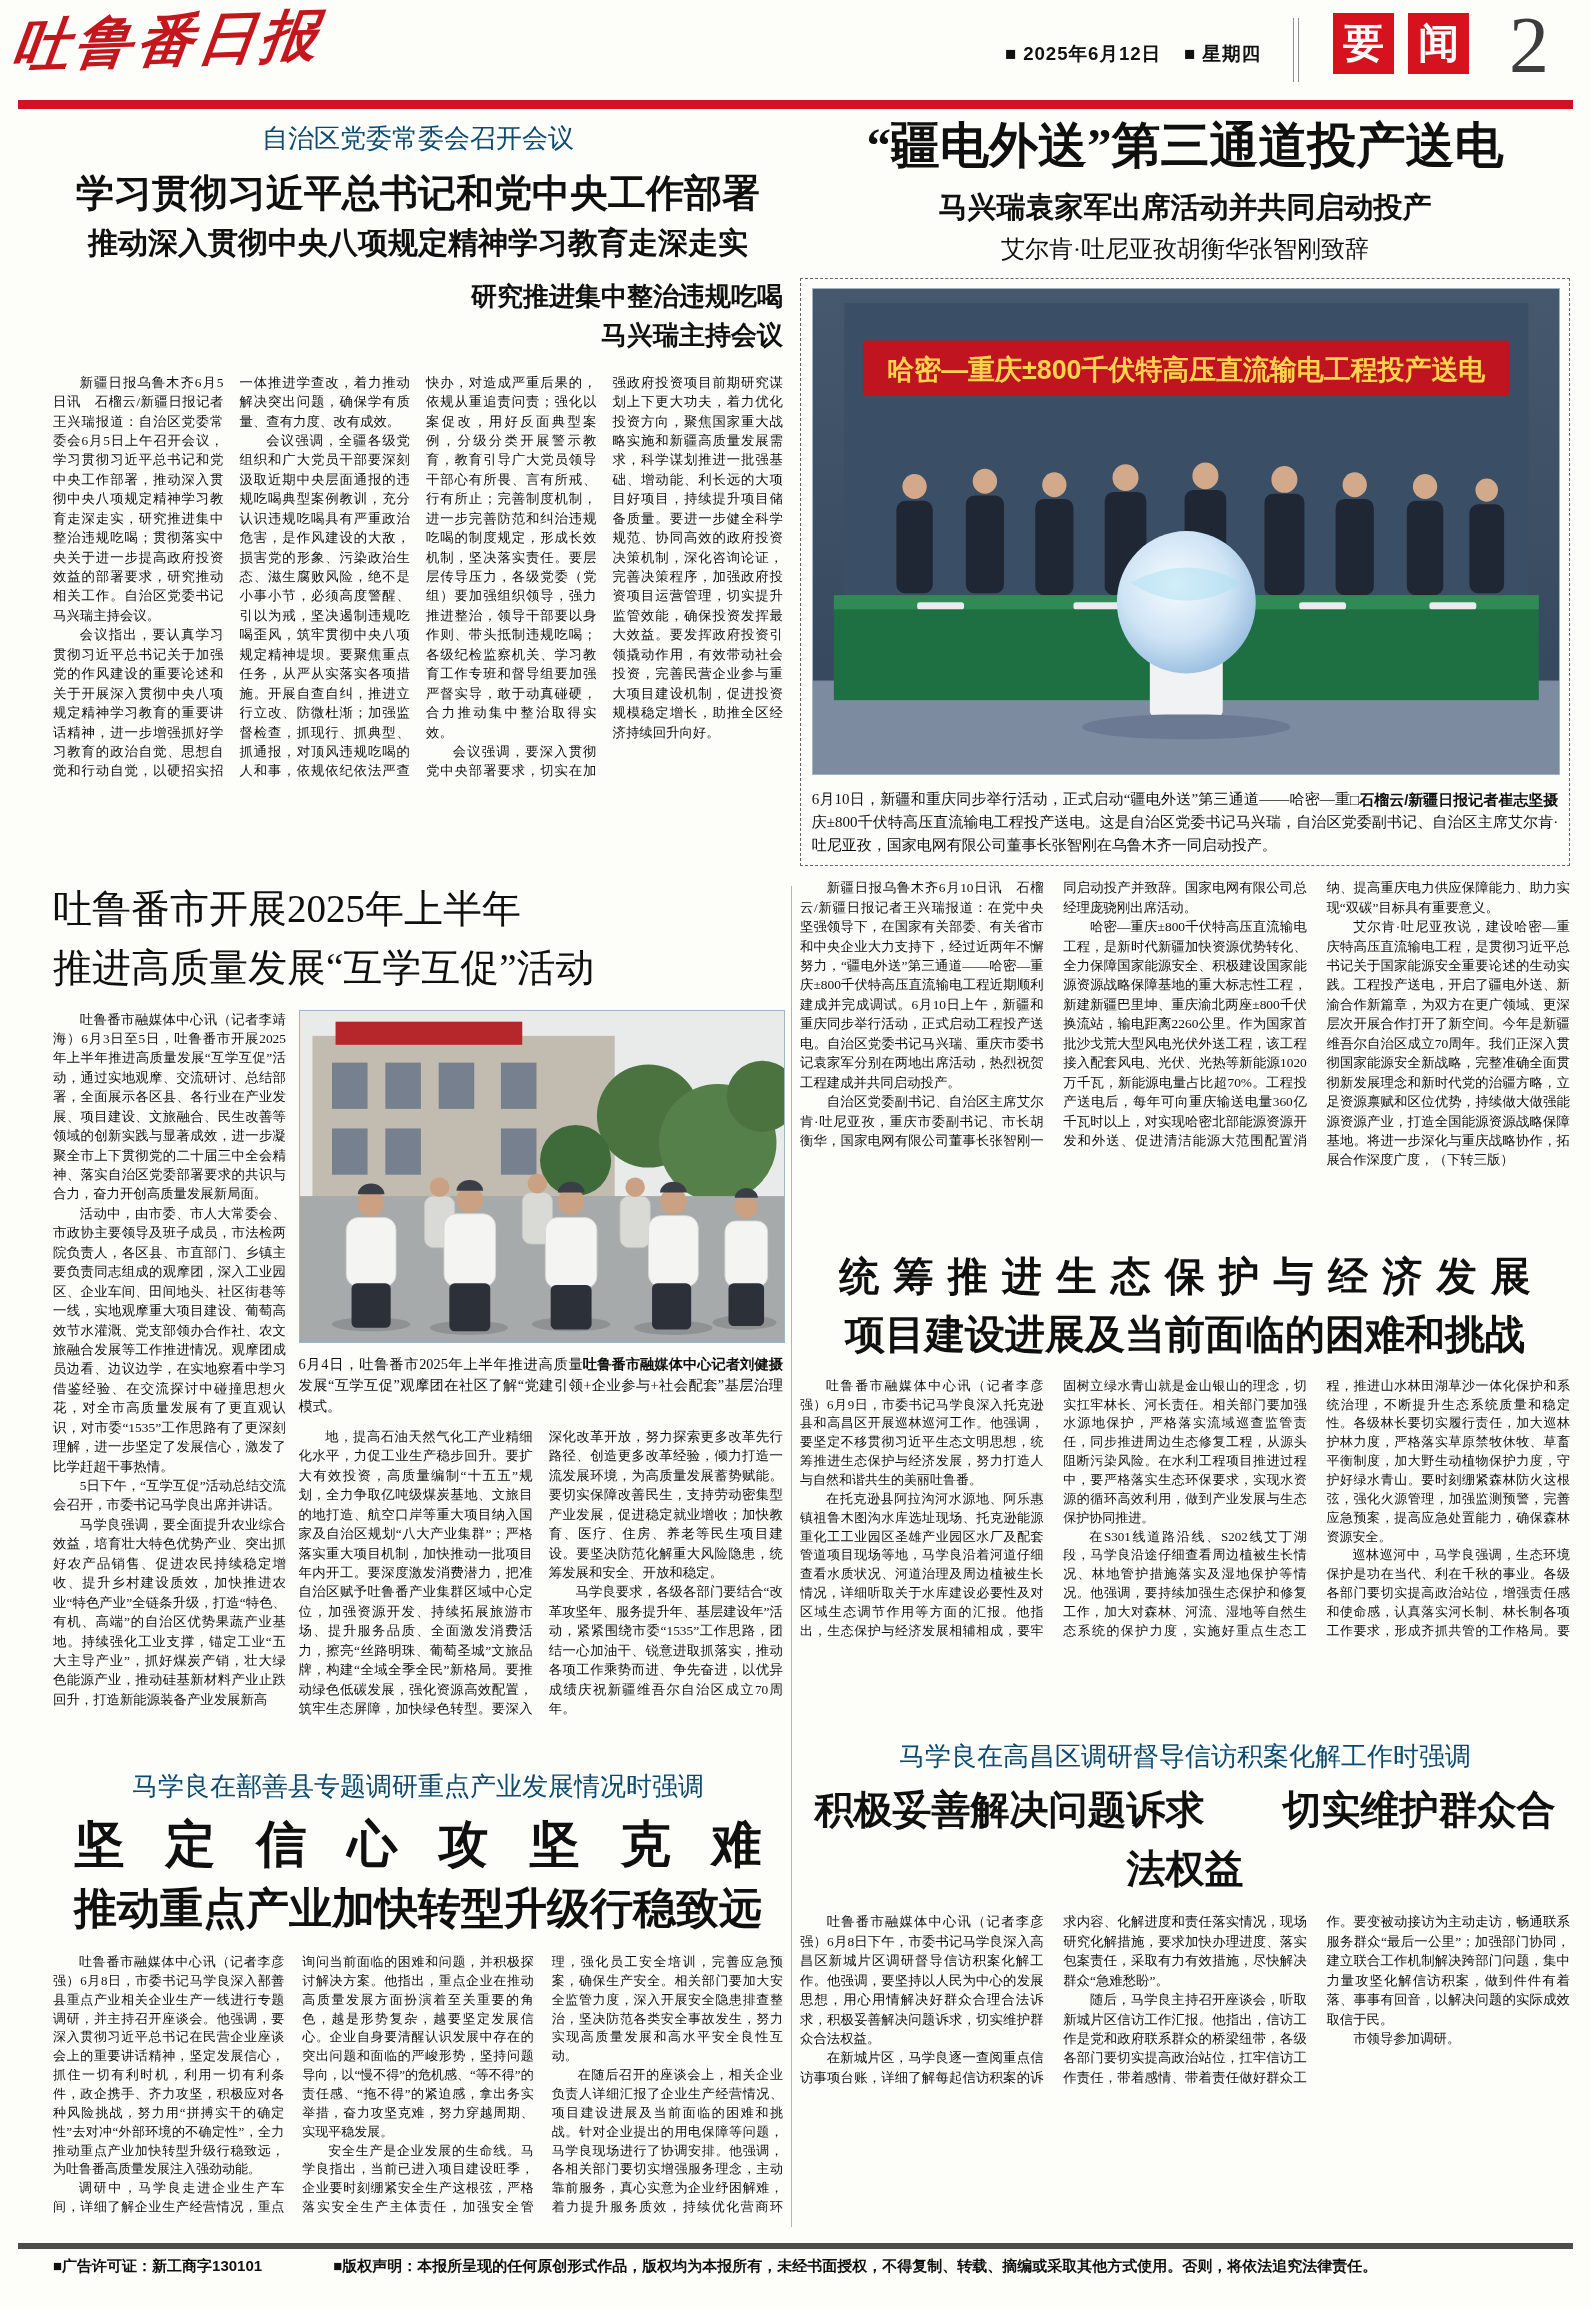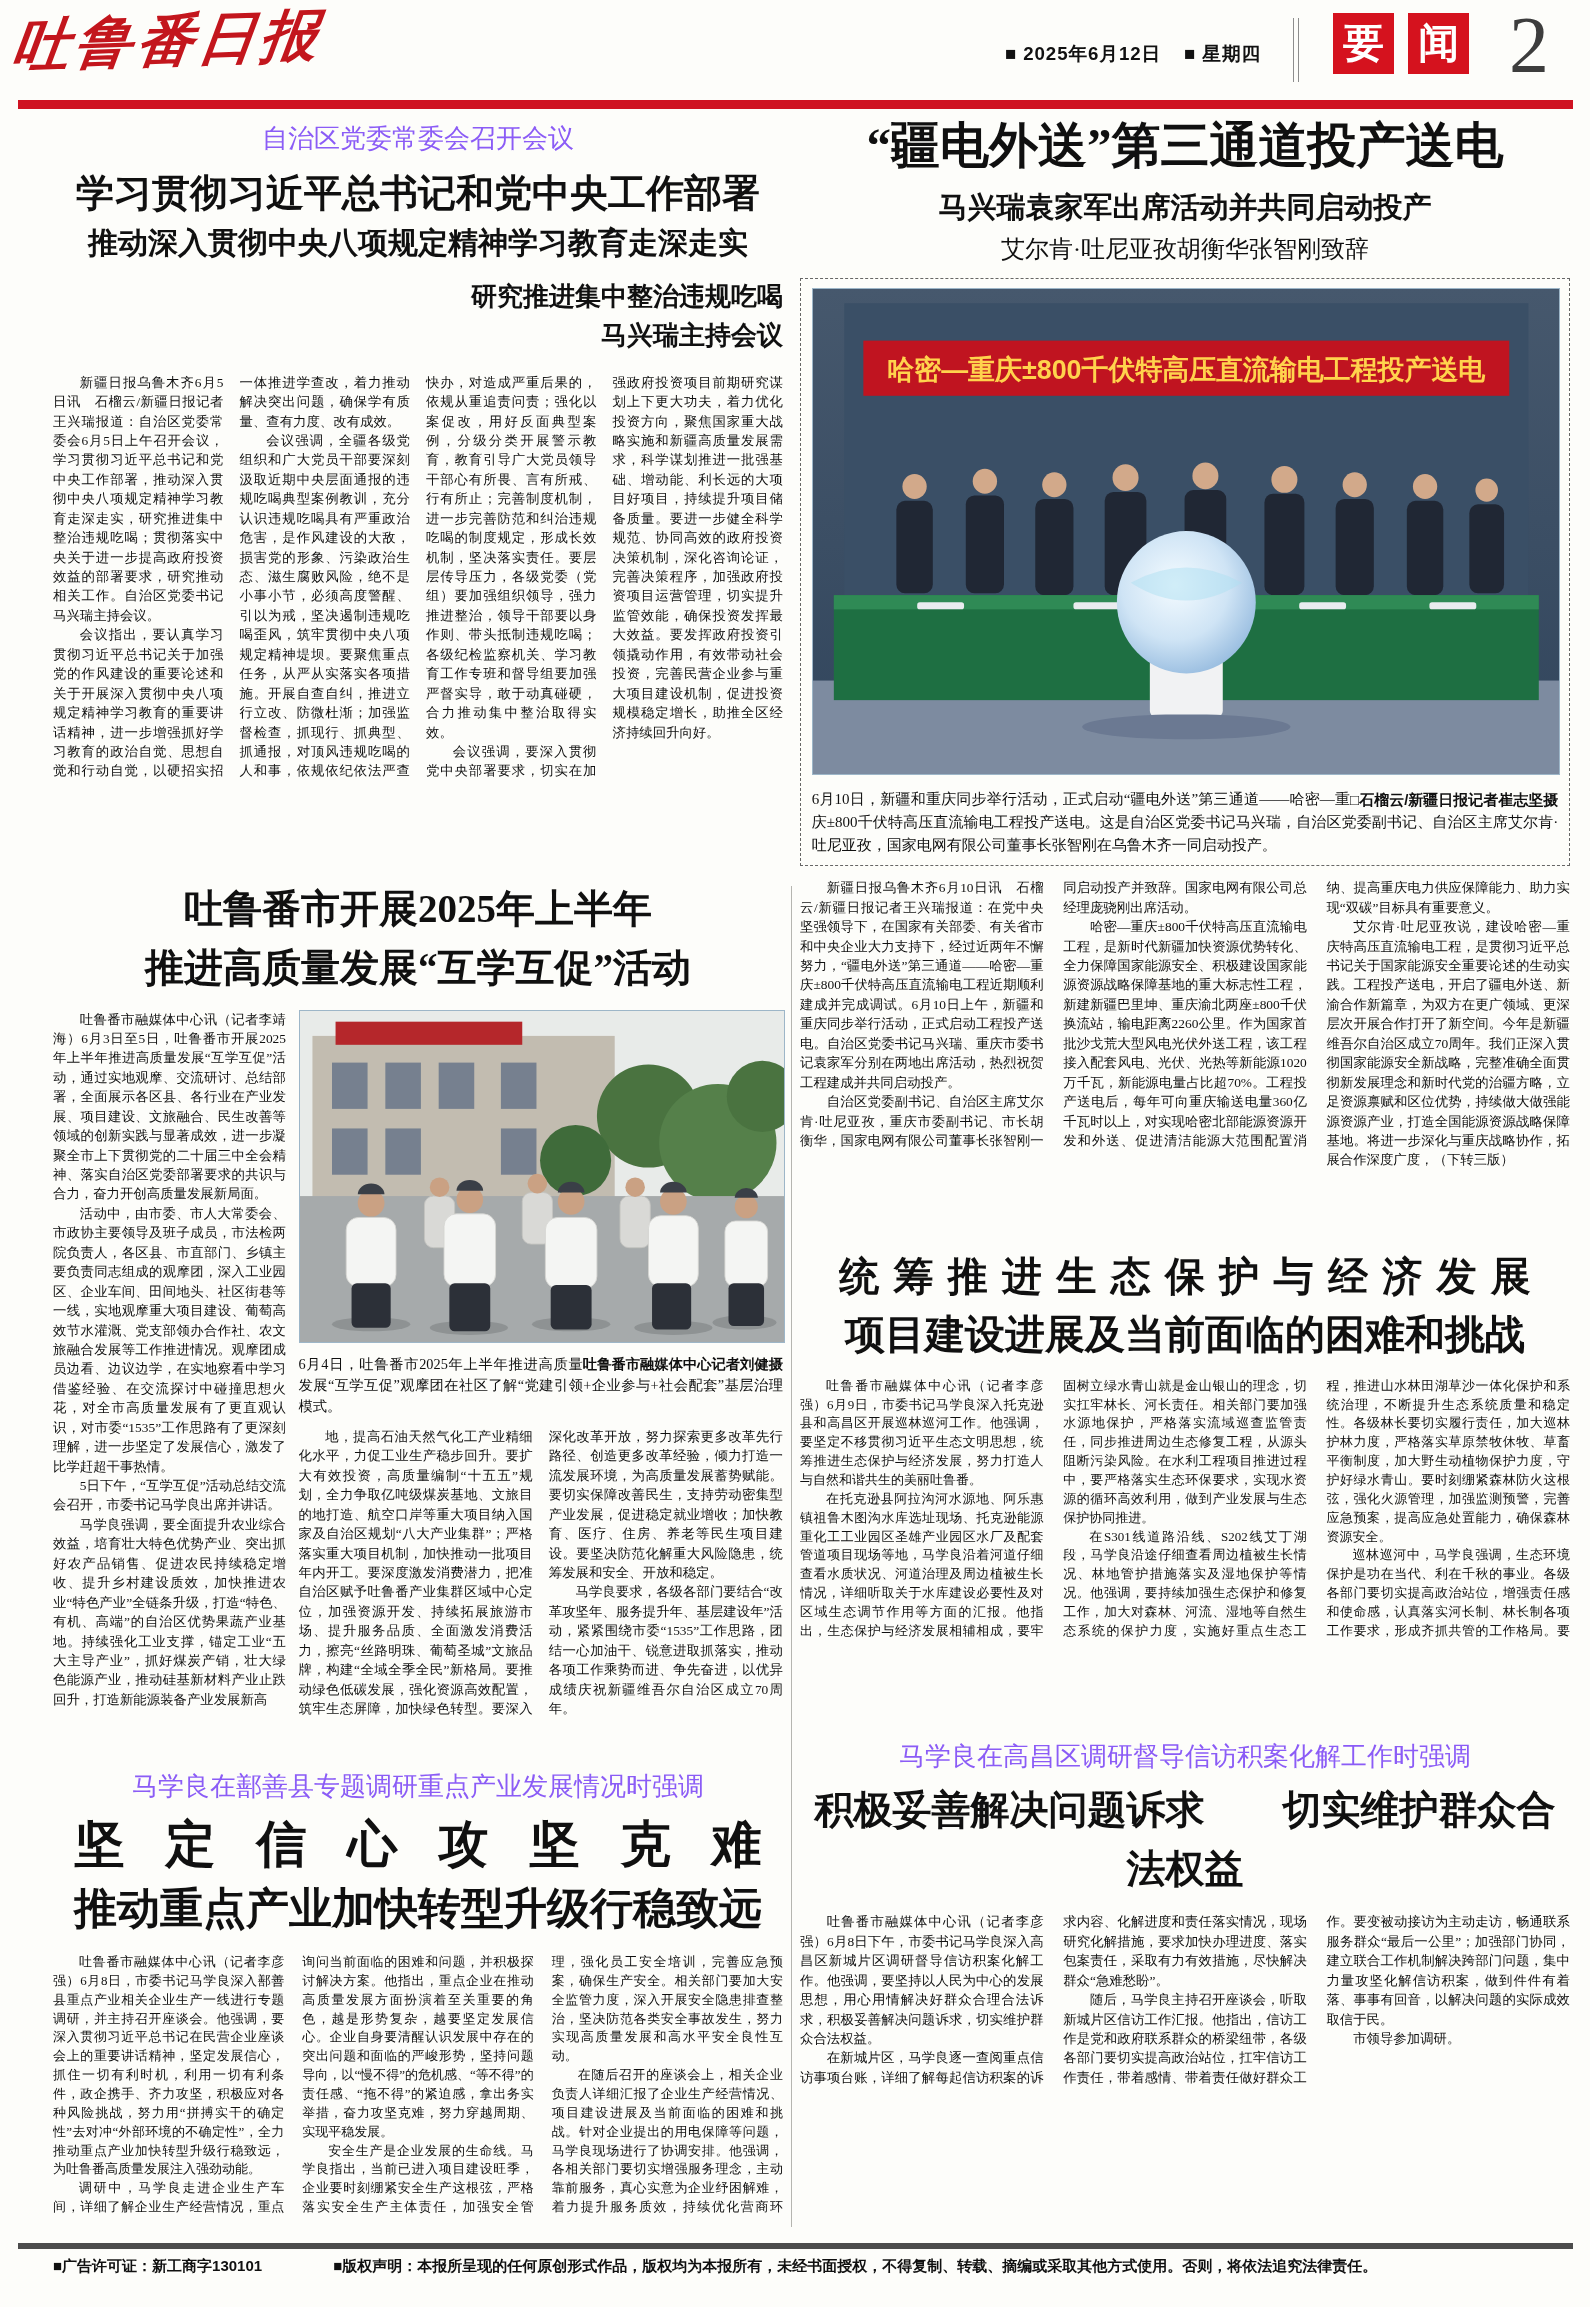--- a/index.html
+++ b/index.html
@@ -16,21 +16,21 @@
   .mh-divider{position:absolute;left:1293px;top:18px;height:64px;width:3.6px;
       border-left:1.8px solid #8d8d8d;border-right:1.8px solid #8d8d8d;}
   .section-label{position:absolute;left:1333px;top:12.5px;display:flex;gap:14.3px;}
   .sec-char{width:61px;height:61px;background:#d5121e;color:#fff;display:flex;align-items:center;
       justify-content:center;font-size:41px;font-weight:700;font-family:"Liberation Sans",sans-serif;}
   .page-num{position:absolute;left:1509px;top:0px;font-size:80px;color:#3d3d3d;
       font-family:"Liberation Serif",serif;}
   .rule-red{position:absolute;left:18px;top:100px;width:1555px;height:9px;background:#cf1322;}
 
   
-  .kicker{text-align:center;font-family:Liberation Mono, monospace;font-size:26px;color:#8b5cf6;}
+  .kicker{text-align:center;font-family:Liberation Mono, monospace;font-size:26px;color:#0c4a6e;}
   .para{margin:0;text-indent:2em;}
   .body-cols{text-align:justify;overflow:hidden;line-height:1.45;}
   .credit{font-family:"Liberation Sans",sans-serif;font-weight:700;float:right;}
 
   
   .a1{position:absolute;left:53px;top:121px;width:730px;}
   .a1 .hl1{font-size:38px;font-weight:900;text-align:center;line-height:1.42;margin-top:10.7px;}
   .a1 .hl2{font-size:30px;font-weight:900;text-align:center;line-height:1.45;}
   .a1 .sub{font-size:26px;font-weight:700;text-align:right;line-height:1.5;}
   .a1 .sub1{margin-top:12.5px;}
@@ -45,21 +45,21 @@
   .photo-box{border:1.8px dashed #666;padding:9px 10.7px 7.1px;margin-top:12.5px;}
   .photo-frame{border:0.9px solid #9db6c8;}
   .a2-caption{font-size:15px;line-height:1.55;margin-top:9px;text-align:justify;}
   .a2-body{margin-top:12.5px;height:331px;column-count:3;column-gap:19.6px;font-size:13.4px;}
 
   
   .v-divider{position:absolute;left:791px;top:886px;height:1341px;border-left:0.9px solid #b5b5b0;}
 
   
   .a3{position:absolute;left:53px;top:880px;width:730px;}
-  .a3 .hl{font-size:39px;font-weight:700;text-align:center;line-height:1.5;}
+  .a3 .hl{font-size:39px;font-weight:400;text-align:left;line-height:1.5;}
   .a3-section{display:flex;gap:12.5px;margin-top:12.5px;}
   .a3-col1{width:233px;height:795px;font-size:13.4px;}
   .a3-right{flex:1;min-width:0;}
   .a3-caption{font-size:14.3px;line-height:1.5;margin-top:7.1px;text-align:justify;}
   .a3-lower{margin-top:9px;height:381px;column-count:2;column-gap:16px;font-size:13.4px;}
 
   
   .a4{position:absolute;left:800px;top:1243px;width:770px;}
   .a4 .hl1{font-size:40px;font-weight:900;text-align:center;line-height:1.45;margin-top:5.3px;
            letter-spacing:14.3px;margin-right:-14.3px;}

